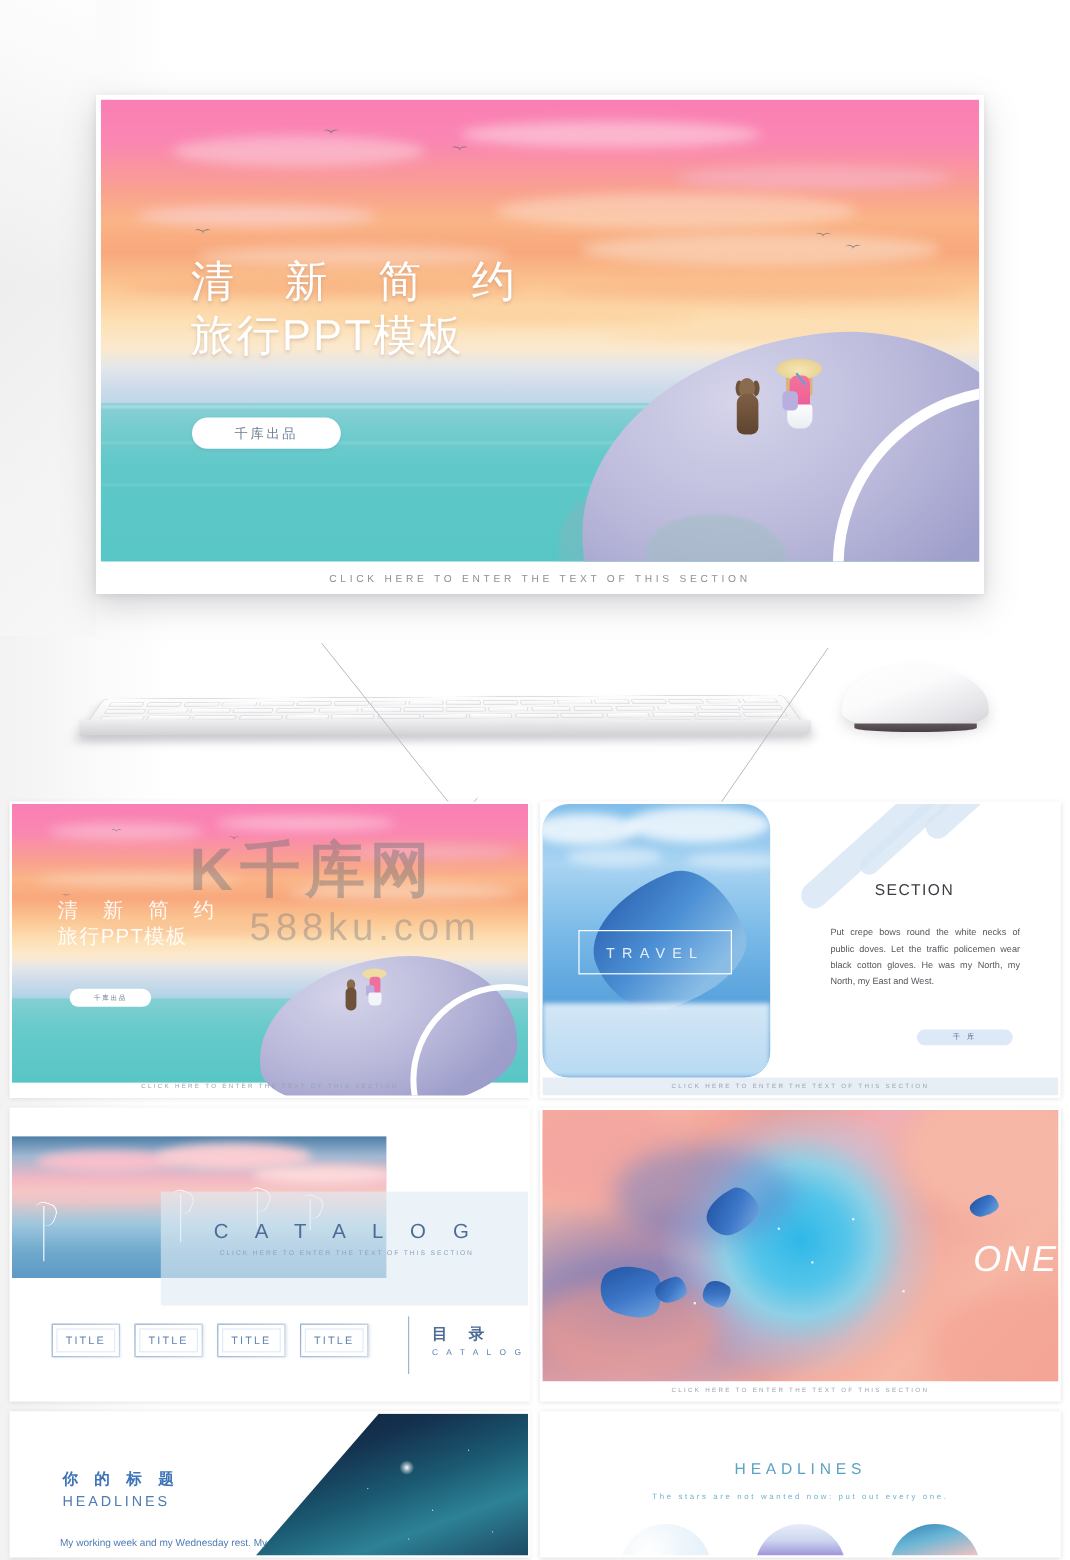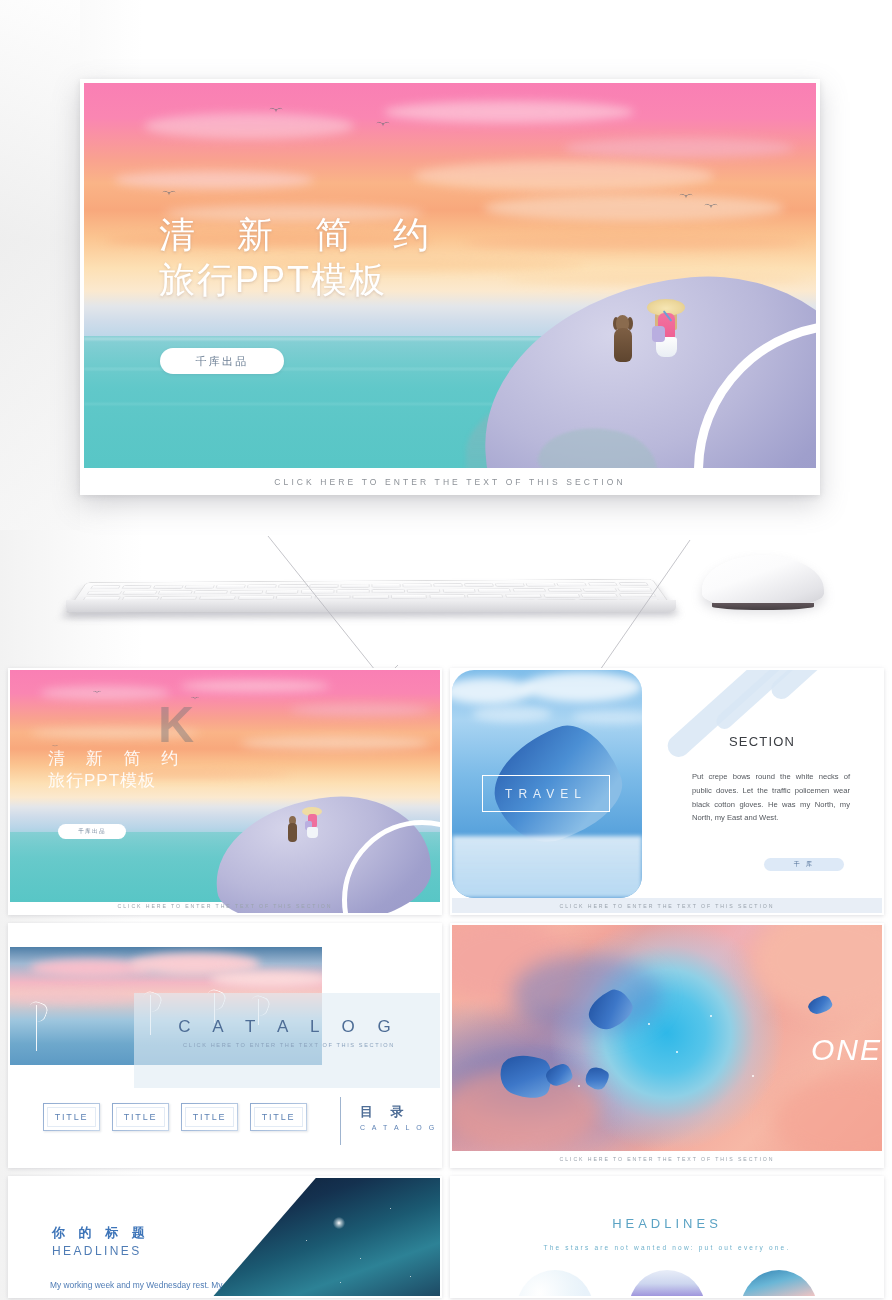--- a/index.html
+++ b/index.html
@@ -718,14 +718,16 @@
           <div class="t6-c c3"></div>
         </div>
       </div>
     </div>
   </div>
 </div>
 
 <div class="wm">
   <div class="wm-row">
     <div class="wm-logo">K</div>
-  </div>
+    <div class="wm-cn">千库网</div>
+  </div>
+  <div class="wm-url">588ku.com</div>
 </div>
 
 </body></html>

